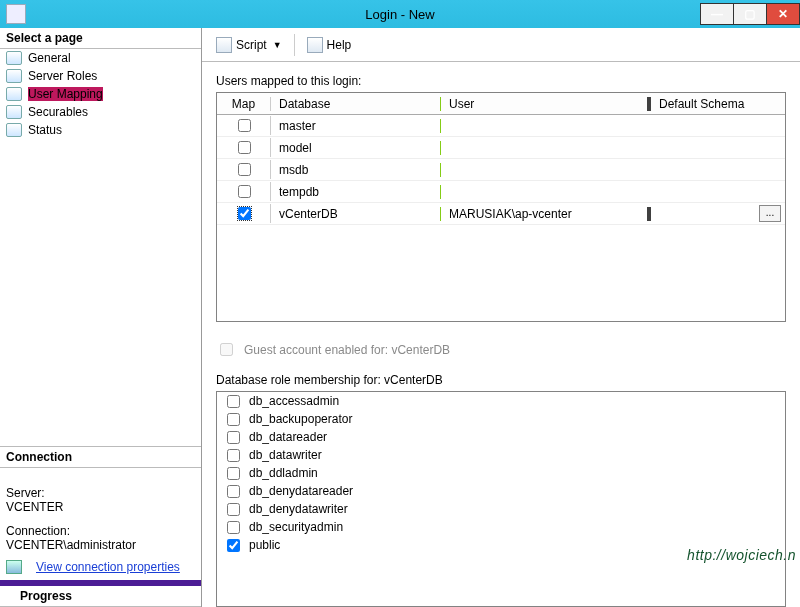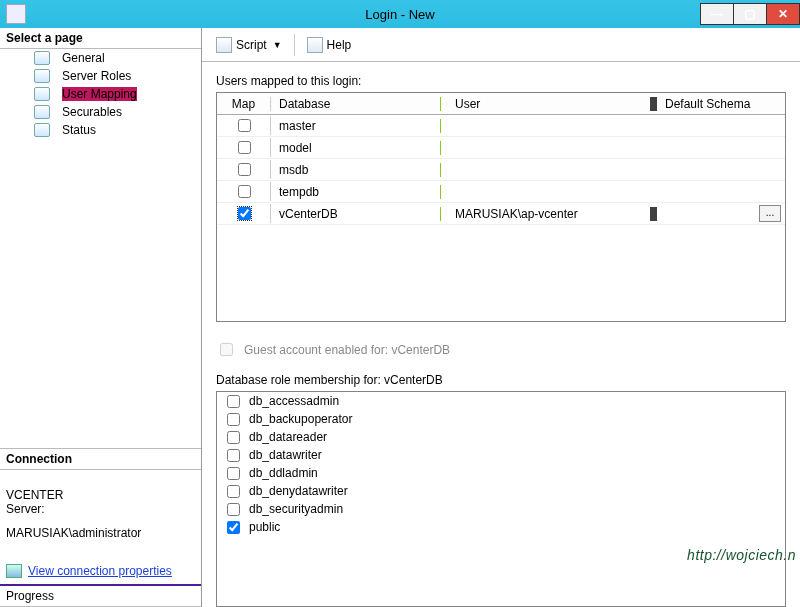--- a/index.html
+++ b/index.html
@@ -9,45 +9,45 @@
 .titlebar .app-icon { width: 20px; height: 20px; margin: 0 6px; background: #eef; border: 1px solid #9ab; }
 .titlebar .title { position: absolute; left: 50%; transform: translateX(-50%); color: #000; font-size: 13px; }
 .titlebar .win-controls { margin-left: auto; display: flex; }
 .titlebar .win-btn { width: 34px; height: 22px; border: 1px solid #333; background: #f2f2f2; display: flex; align-items: center; justify-content: center; font-weight: bold; margin-left: -1px; }
 .titlebar .win-btn.close { background: #e04c3e; }
 
 .body { display: flex; height: calc(100% - 28px); }
 .leftpane { width: 202px; border-right: 1px solid #999; display: flex; flex-direction: column; }
 .panel-header { background: #fff; border-bottom: 1px solid #bbb; padding: 3px 6px; font-weight: bold; }
 .left-pages { flex: 0 0 auto; background: #fff; }
-.page-item { display: flex; align-items: center; padding: 2px 18px; gap: 12px; cursor: default; margin-left: 16px; }
+.page-item { display: flex; align-items: center; padding: 2px 6px; gap: 6px; cursor: default; }
 .page-item .pg-icon { width: 16px; height: 14px; background: linear-gradient(#fff,#cde6ff); border: 1px solid #7aa; border-radius: 2px; }
 .page-item.selected .lbl { background: #be185d; }
 .left-spacer { flex: 1; }
 .left-connection { border-top: 1px solid #bbb; padding: 6px; }
 .left-connection .hdr { font-weight: bold; border-bottom: 1px solid #bbb; margin: -6px -6px 18px -6px; padding: 3px 6px; }
-.conn-link { color: #1a3fd6; text-decoration: underline; display: flex; align-items: center; gap: 6px; margin-top: 24px; }
+.conn-link { color: #1a3fd6; text-decoration: underline; display: flex; align-items: center; gap: 14px; margin-top: 8px; }
 .conn-link .lk-icon { width: 16px; height: 14px; background: linear-gradient(#cfe,#8bd); border: 1px solid #5a8; }
-.left-progress .hdr { font-weight: normal; border-top: 2px solid #4c1d95; border-bottom: 1px solid #bbb; margin: 6px -6px -6px -6px; padding: 3px 6px; }
+.left-progress .hdr { font-weight: bold; border-top: 6px solid #4c1d95; border-bottom: 1px solid #bbb; margin: 6px -6px -6px -6px; padding: 3px 20px; }
 
 .rightpane { flex: 1; display: flex; flex-direction: column; }
 .toolbar { height: 34px; border-bottom: 1px solid #bbb; display: flex; align-items: center; gap: 4px; padding: 0 10px; }
 .tool { display: flex; align-items: center; gap: 4px; padding: 2px 4px; }
 .tool .t-icon { width: 16px; height: 16px; border: 1px solid #9ab; background: linear-gradient(#fff,#dfe9f3); }
 .tool .drop { font-size: 9px; margin-left: 2px; }
 .toolbar .sep { width: 1px; height: 22px; background: #ccc; margin: 0 4px; }
 
 .content { flex: 1; padding: 12px 14px 0 14px; display: flex; flex-direction: column; overflow: hidden; }
 .section-label { margin-bottom: 4px; }
 .grid { border: 1px solid #828282; background: #fff; height: 230px; }
 .grid-head, .grid-row { display: flex; align-items: center; height: 22px; }
 .grid-head { border-bottom: 1px solid #aaa; background: #fdfdfd; }
 .col-map { width: 54px; border-right: 1px solid #ccc; display: flex; justify-content: center; }
 .col-db  { width: 170px; border-right: 1px solid #84cc16; padding-left: 8px; }
-.col-user{ width: 210px; border-right: 7px solid #404040; padding-left: 8px; margin-left: 6px; }
+.col-user{ width: 210px; border-right: 4px solid #404040; padding-left: 8px; }
 .col-sch { flex: 1; padding-left: 8px; display: flex; align-items: center; }
 .grid-head .col-map, .grid-head .col-db, .grid-head .col-user, .grid-head .col-sch { font-weight: normal; }
 .grid-row { border-bottom: 1px solid #eee; }
 .grid-row.sel .col-map input { outline: 1px dotted #333; }
 .ell-btn { margin-left: auto; margin-right: 4px; width: 22px; height: 17px; border: 1px solid #888; background: #f4f4f4; text-align: center; line-height: 14px; font-size: 10px; }
 
 .guest-row { display: flex; align-items: center; gap: 8px; margin: 18px 0 14px 0; color: #8a8a8a; }
 .guest-row input { accent-color: #999; }
 
 .roles-box { border: 1px solid #828282; background: #fff; flex: 1; overflow-y: auto; }
@@ -90,24 +90,25 @@
           <span class="lbl">Securables</span>
         </div>
         <div class="page-item">
           <span class="pg-icon"></span>
           <span class="lbl">Status</span>
         </div>
       </div>
     <div class="left-spacer"></div>
     <div class="left-connection">
       <div class="hdr">Connection</div>
+      <div>Server:</div>
       <div>VCENTER</div>
-      <div>Server:</div>
       <div style="height:10px"></div>
-      <div>MARUSIAK\administrator</div>
+      <div>Connection:</div>
+      <div>VCENTER\administrator</div>
       <a class="conn-link" href="#">
         <span class="lk-icon"></span>
         <span>View connection properties</span>
       </a>
       <div class="left-progress">
         <div class="hdr">Progress</div>
       </div>
     </div>
   </div>
 
@@ -202,20 +203,24 @@
           <div class="role-row">
             <input type="checkbox" style="">
             <span>db_datawriter</span>
           </div>
           <div class="role-row">
             <input type="checkbox" style="">
             <span>db_ddladmin</span>
           </div>
           <div class="role-row">
             <input type="checkbox" style="">
+            <span>db_denydatareader</span>
+          </div>
+          <div class="role-row">
+            <input type="checkbox" style="">
             <span>db_denydatawriter</span>
           </div>
           <div class="role-row">
             <input type="checkbox" style="">
             <span>db_securityadmin</span>
           </div>
           <div class="role-row">
             <input type="checkbox" checked="" style="">
             <span>public</span>
           </div>

